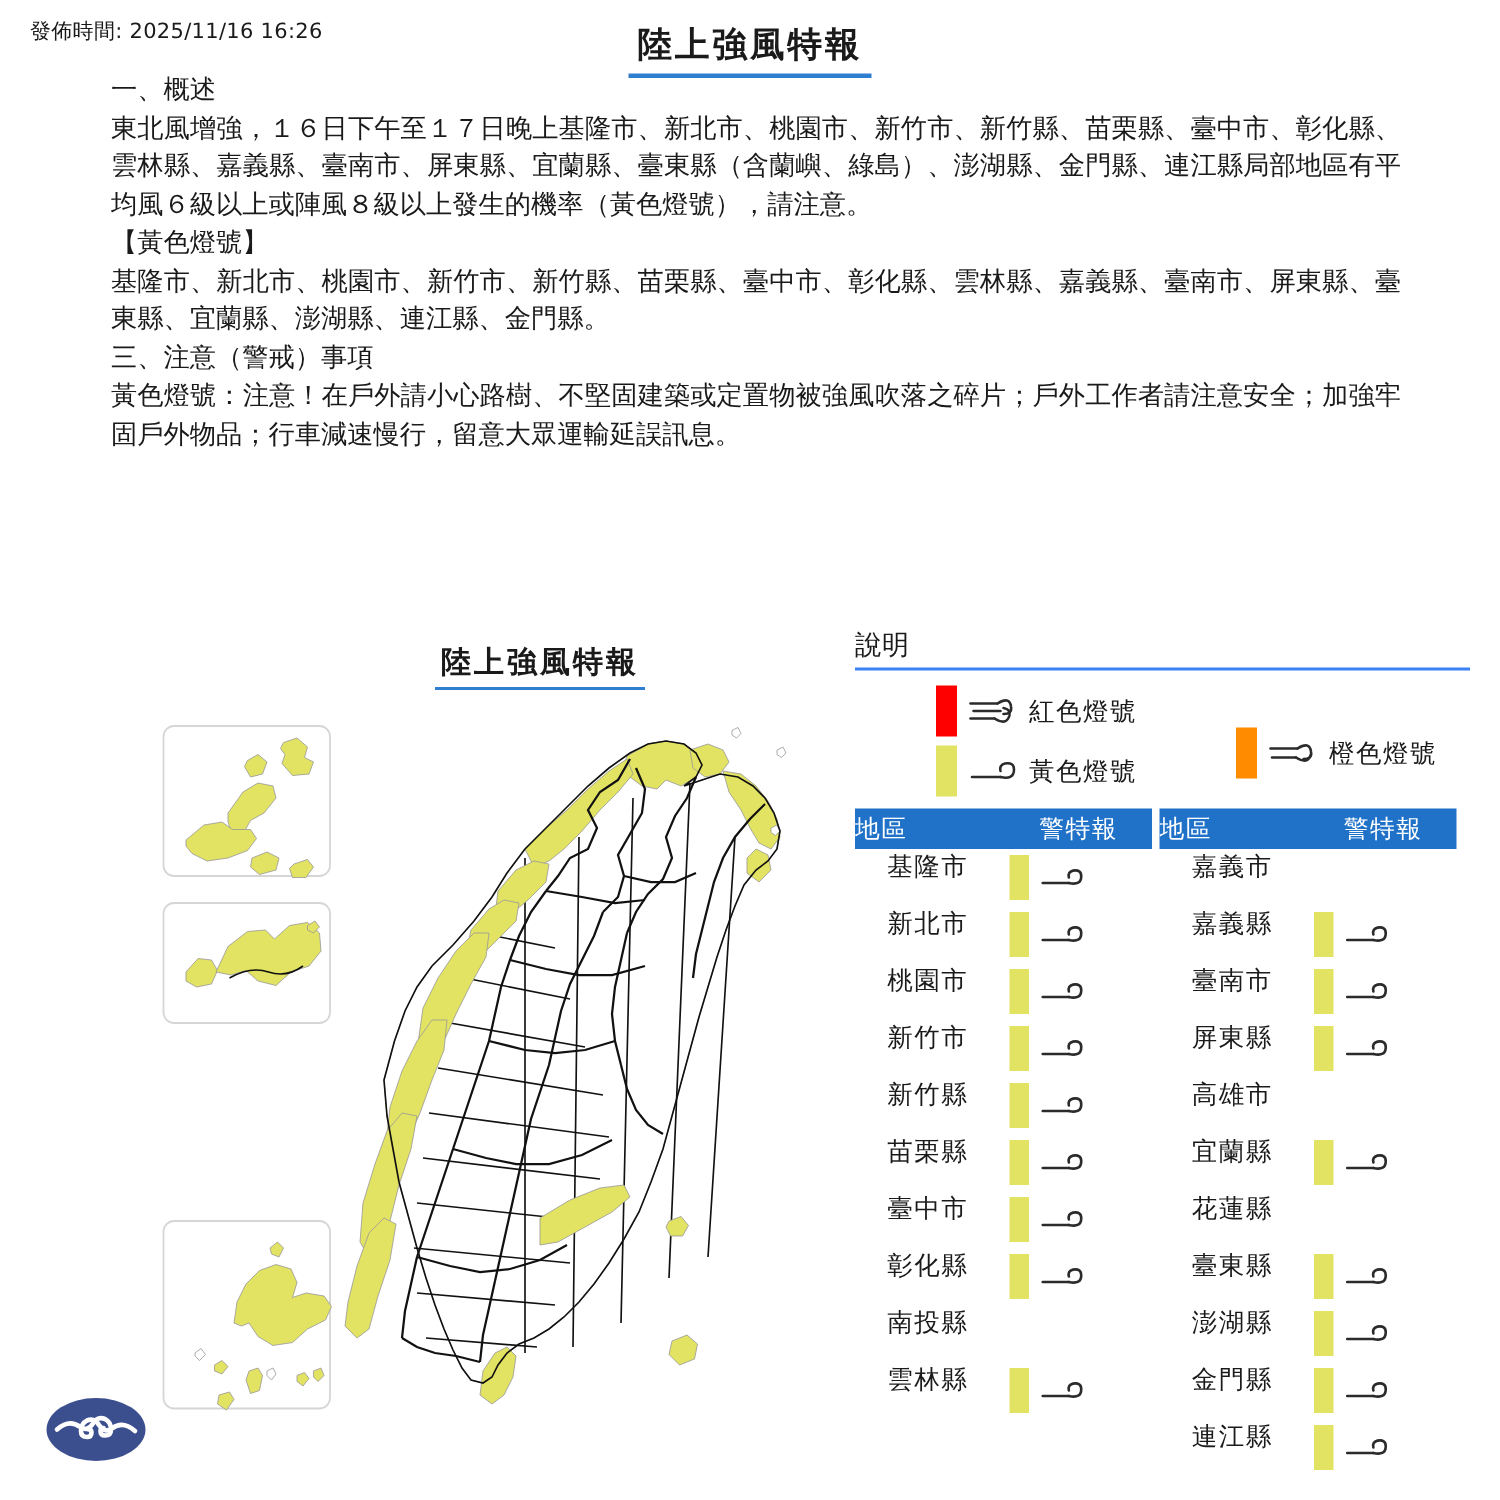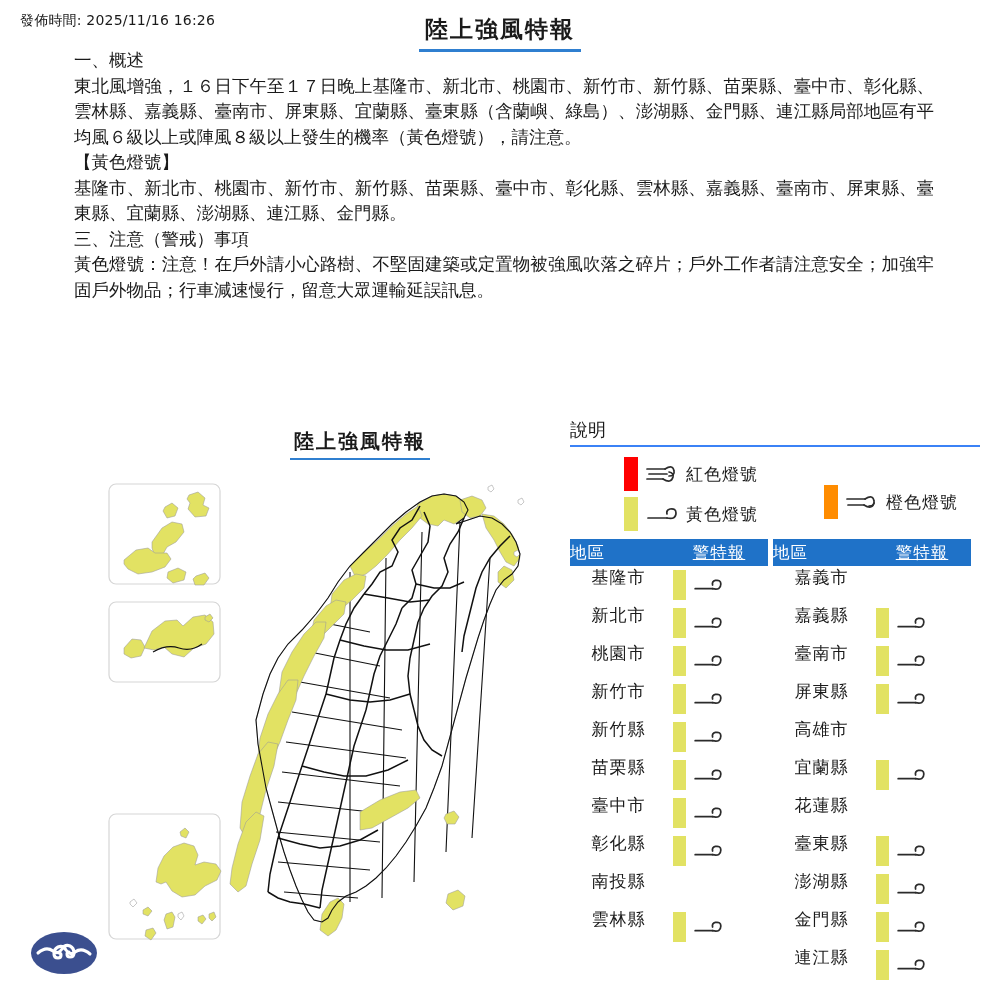--- a/index.html
+++ b/index.html
@@ -69,21 +69,21 @@
   .legend-item .lbl{font-size:17px;letter-spacing:1px;}
   .tables{position:relative;margin-top:4px;height:470px;}
   .tbl{position:absolute;top:0;width:198px;}
   .tbl.left{left:0;}
   .tbl.right{left:203px;}
   .thead{
     background:#1f72c8;color:#ffffff;height:27px;
     display:flex;align-items:center;font-size:16.5px;letter-spacing:1px;
   }
   .th-region{width:100px;}
-  .th-warn{width:98px;text-align:center;text-decoration:underline;}
+  .th-warn{width:98px;text-align:center;}
   .row{height:38px;display:flex;}
   .c-region{width:100px;text-align:center;font-size:17px;letter-spacing:1px;}
   .c-warn{width:98px;display:flex;align-items:center;padding-left:6px;gap:6px;}
   .c-warn .sw{width:13px;height:30px;}
   .c-warn .wicon{width:32px;height:22px;}
   .c-warn.empty{}
 </style>
 </head>
 <body>
 

